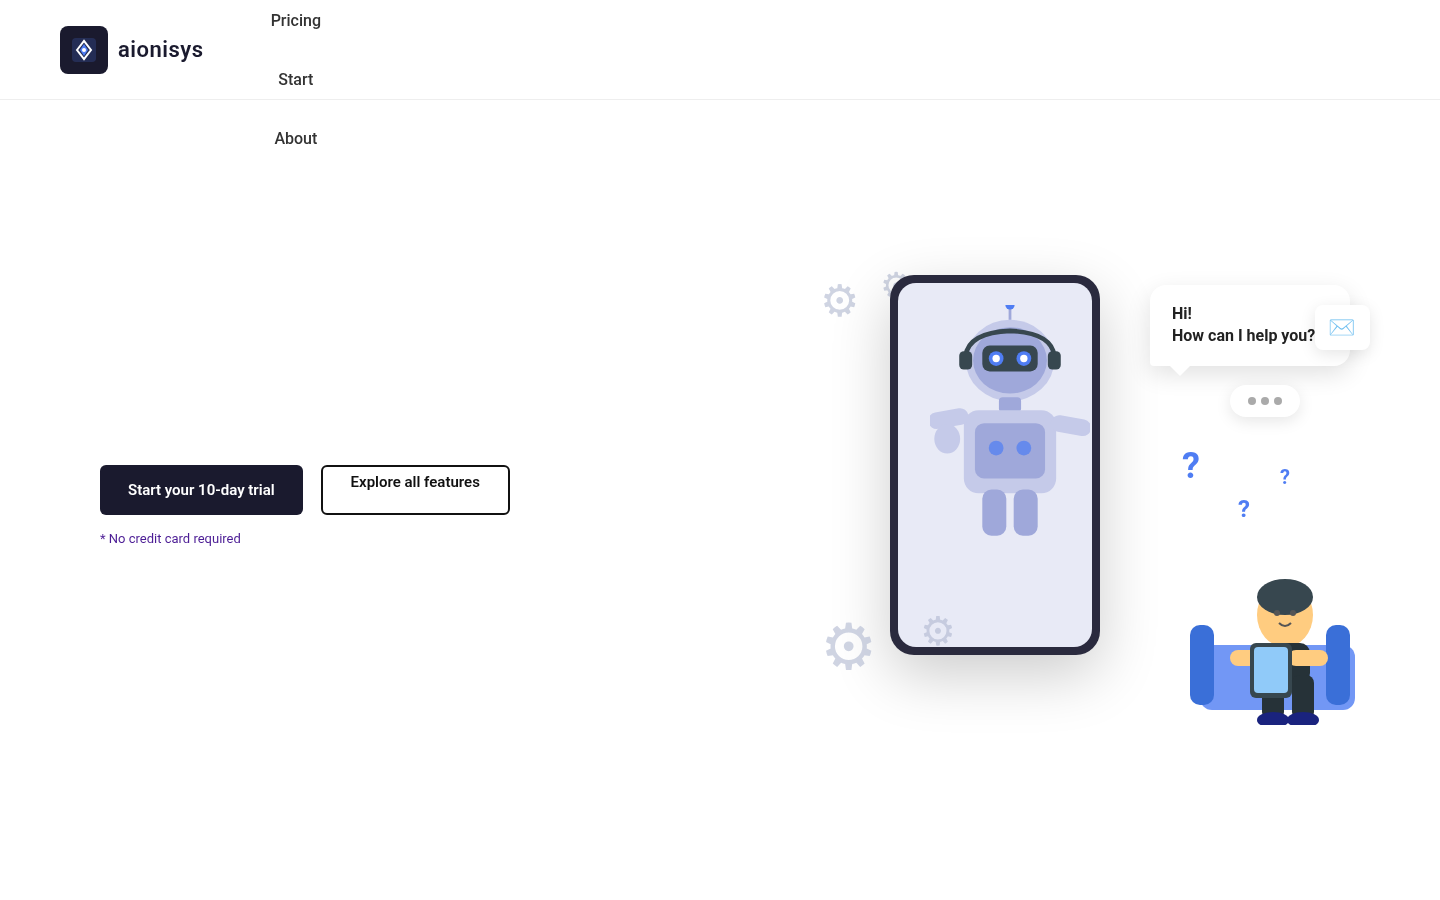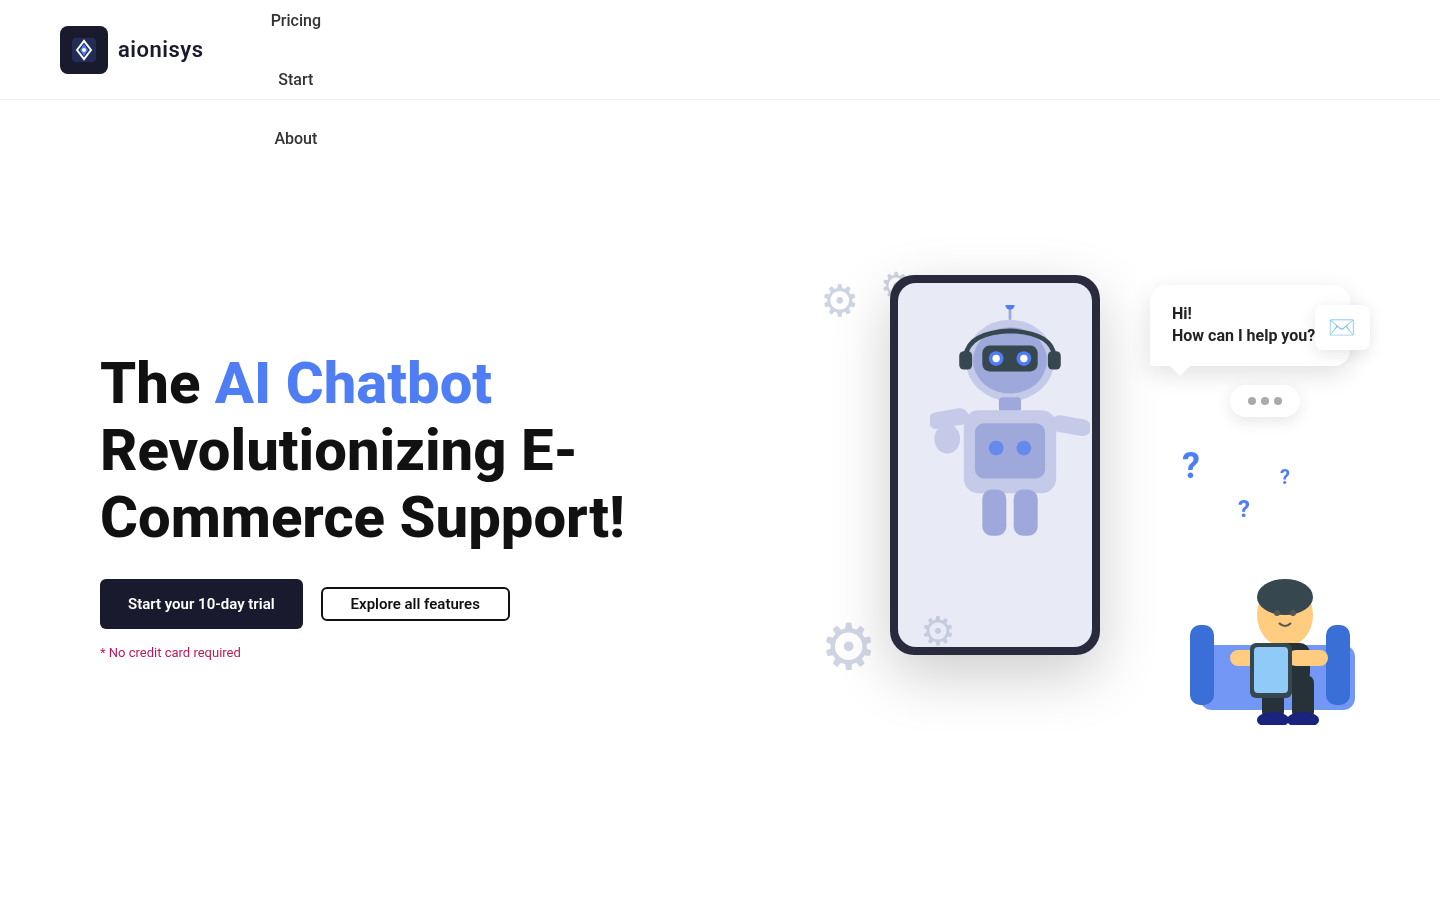--- a/index.html
+++ b/index.html
@@ -86,21 +86,20 @@
     .hero-desc {
       font-size: 16px;
       line-height: 1.75;
       color: #555;
       max-width: 590px;
       margin-bottom: 40px;
     }
     .hero-buttons {
       display: flex;
       gap: 18px;
-      align-items: center;
       margin-bottom: 16px;
     }
     .btn-primary {
       background: #1a1a2e;
       color: #fff;
       border: none;
       padding: 16px 28px;
       font-size: 15px;
       font-weight: 600;
       border-radius: 6px;
@@ -113,21 +112,21 @@
       border: 2px solid #111;
       padding: 6px 28px;
       font-size: 15px;
       font-weight: 600;
       border-radius: 6px;
       cursor: pointer;
       text-decoration: none;
     }
     .no-cc {
       font-size: 13px;
-      color: #be185d;
+      color: #4c1d95;
       margin-top: 12px;
     }
 
     
     .hero-illustration {
       flex: 1;
       display: flex;
       align-items: center;
       justify-content: center;
       position: relative;
@@ -277,23 +276,20 @@
   <nav>
     <a href="#">Products</a>
     <a href="#">Pricing</a>
     <a href="#">Start</a>
     <a href="#">About</a>
   </nav>
 </header>
 
 <section class="hero">
   <div class="hero-content">
-    <h1 class="hero-title">
-      <span>The </span><span class="highlight">AI Chatbot</span><span> Revolutionizing E-Commerce Support!</span>
-    </h1>
     <div class="hero-buttons">
       <a href="#" class="btn-primary">Start your 10-day trial</a>
       <a href="#" class="btn-secondary">Explore all features</a>
     </div>
     <p class="no-cc">* No credit card required</p>
   </div>
 
   <div class="hero-illustration">
     <div class="illustration-container">
 

